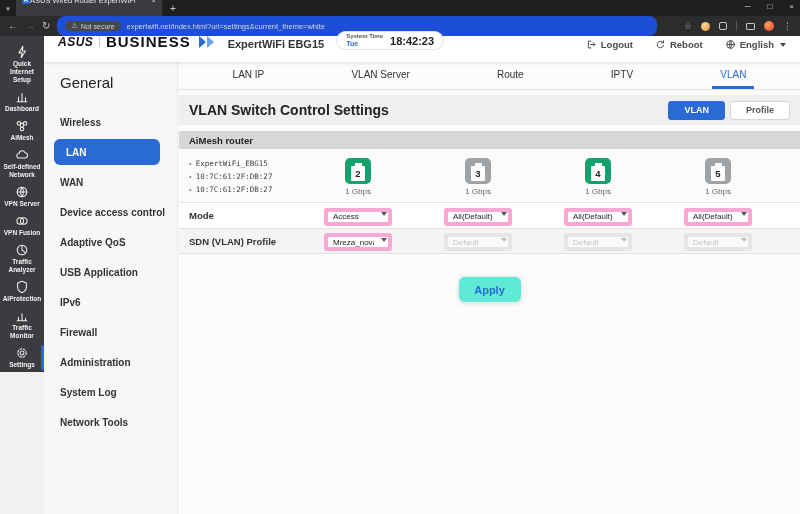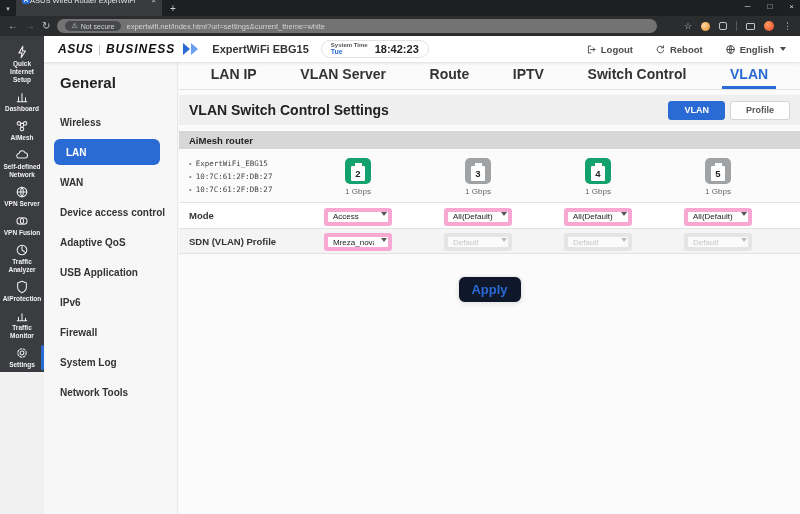--- a/index.html
+++ b/index.html
@@ -16,44 +16,44 @@
   .favicon { width:8px; height:8px; border-radius:2px; background:#2a6ad4; color:#fff; font-size:6px;
              font-weight:bold; display:flex; align-items:center; justify-content:center; }
   .tab-title { flex:1; color:#e6e7e8; font-size:7.5px; white-space:nowrap; overflow:hidden; }
   .tab-close { color:#c9cacb; font-size:8px; cursor:pointer; }
   .newtab { color:#c9cacb; font-size:10px; margin-left:8px; padding-bottom:2px; cursor:pointer; }
   .wincontrols { position:absolute; right:6px; top:2px; display:flex; gap:17px; color:#d7d8d9; font-size:8px; }
   .wincontrols span { cursor:pointer; }
   .toolbar { height:20px; background:#2b2c2e; display:flex; align-items:center; padding:0 8px; gap:7px; }
   .navic { color:#c3c4c6; font-size:10px; line-height:1; cursor:pointer; }
   .navic.dim { color:#6e7072; }
-  .omnibox { flex:1; max-width:600px; height:14px; background:#737373; border-radius:8px;
+  .omnibox { flex:1; max-width:600px; height:20px; background:#1d4ed8; border-radius:8px;
              display:flex; align-items:center; gap:6px; padding:0 8px; cursor:text; }
   .chip { display:flex; align-items:center; gap:3px; background:#47484c; border-radius:7px;
           padding:1px 6px; color:#d2d3d4; font-size:7px; white-space:nowrap; }
   .url { color:#d2d3d5; font-size:7.5px; white-space:nowrap; overflow:hidden; }
   .tb-right { display:flex; align-items:center; gap:9px; margin-left:auto; }
   .star { color:#c3c4c6; font-size:9px; cursor:pointer; }
   .ext-round { width:9px; height:9px; border-radius:50%; background:radial-gradient(circle at 35% 35%, #ffd9a0, #e88a2c); cursor:pointer; }
   .ext-puzzle { width:8px; height:8px; border:1px solid #c3c4c6; border-radius:2px; cursor:pointer; }
   .tb-div { width:1px; height:10px; background:#56585a; }
   .panel-ic { width:9px; height:7px; border:1px solid #c3c4c6; border-radius:1px; cursor:pointer; }
   .avatar { width:10px; height:10px; border-radius:50%; background:radial-gradient(circle at 35% 35%, #ff9d5c, #e8442c); cursor:pointer; }
   .kebab { color:#c3c4c6; font-size:9px; cursor:pointer; }
 
   
   .app { position:absolute; top:36px; left:0; width:800px; height:478px; background:#f7f7f7; }
 
   
   .hdr { position:absolute; left:44px; top:0; right:0; height:26px; background:#fff;
-         box-shadow:0 1px 3px rgba(0,0,0,.12); display:flex; align-items:center; padding:0 14px; z-index:5; }
+         box-shadow:0 1px 3px rgba(0,0,0,.12); display:flex; align-items:flex-end; padding:12px 14px; z-index:5; }
   .brand { display:flex; align-items:center; gap:5px; }
   .brand-asus { font-weight:800; font-size:12px; letter-spacing:.5px; color:#111; font-style:italic; }
   .brand-sep { color:#bbb; font-size:10px; }
-  .brand-sub { font-weight:800; font-size:12px; letter-spacing:1px; color:#111;font-style:italic; }
+  .brand-sub { font-weight:800; font-size:15px; letter-spacing:1px; color:#111; }
   .chev { width:0; height:0; border-left:7px solid #2a6ad4; border-top:6px solid transparent; border-bottom:6px solid transparent; margin-left:3px; }
   .chev2 { margin-left:-4px; border-left-color:#6aa0ef; }
   .product { font-size:11px; font-weight:700; color:#333; margin-left:14px; }
   .timepill { display:flex; align-items:center; gap:7px; border:1px solid #e3e3e3; border-radius:11px;
               padding:1px 9px; margin-left:12px; background:#fff; }
   .tp-left { display:flex; flex-direction:column; line-height:1.15; }
   .tp-label { font-size:6px; font-weight:700; color:#555; }
   .tp-day { font-size:7px; font-weight:700; color:#2a6ad4; }
   .tp-time { font-size:11px; font-weight:700; color:#222; }
   .hdr-right { margin-left:auto; display:flex; align-items:center; gap:22px; }
@@ -66,29 +66,29 @@
   .rail-dark { width:44px; height:336px; background:#3a3c3f; display:flex; flex-direction:column;
                align-items:center; padding-top:8px; gap:4px; }
   .rail-item { position:relative; width:44px; display:flex; flex-direction:column; align-items:center; cursor:pointer; padding:1px 2px; }
   .rail-item svg { width:14px; height:14px; stroke:#ededed; fill:none; stroke-width:1.2; stroke-linecap:round; stroke-linejoin:round; }
   .rail-label { font-size:6.5px; line-height:8px; font-weight:700; color:#f2f2f2; text-align:center; margin-top:1px; }
   .rail-item.active::after { content:""; position:absolute; right:0; top:0; bottom:0; width:3px; background:#2a6ad4; border-radius:2px; }
 
   
   .menu { position:absolute; left:44px; top:26px; width:134px; bottom:0; background:#f7f7f7;
           border-right:1px solid #e9e9e9; padding:12px 0 0 16px; }
-  .menu-heading { font-size:15px; color:#222; font-weight:700; margin-bottom:16px; }
+  .menu-heading { font-size:15px; color:#222; font-weight:400; margin-bottom:16px; }
   .menu-item { height:30px; display:flex; align-items:center; font-size:10px; font-weight:700; color:#333; cursor:pointer; }
   .menu-item.active { background:#2a6ad4; color:#fff; border-radius:6px; padding:0 12px; margin-left:-6px;
                       width:106px; height:26px; margin-top:2px; margin-bottom:2px; }
 
   
   .content { position:absolute; left:179px; top:26px; right:0; bottom:0; background:#fbfbfb; }
   .tabs { height:28px; display:flex; align-items:stretch; justify-content:space-around; border-bottom:1px solid #e2e2e2; padding:0 10px; }
-  .tab { display:flex; align-items:center; font-size:14px; font-weight:700; color:#333; cursor:pointer;
+  .tab { display:flex; align-items:center; font-size:10px; font-weight:400; color:#333; cursor:pointer;
          border-bottom:3px solid transparent; padding:0 8px; }
   .tab.active { color:#2a6ad4; border-bottom-color:#2a6ad4; }
 
   .settings-bar { margin-top:5px; height:30px; background:#efefef; display:flex; align-items:center; padding:0 10px; }
   .settings-title { font-size:14px; font-weight:700; color:#222; }
   .toggle { margin-left:auto; display:flex; gap:5px; }
   .tg-btn { height:19px; padding:0 15px; border-radius:3px; font-size:9px; font-weight:700;
             display:flex; align-items:center; cursor:pointer; border:1px solid #d5d5d5; background:#fff; color:#555; }
   .tg-btn.on { background:#2a6ad4; border-color:#2a6ad4; color:#fff; }
 
@@ -116,22 +116,22 @@
   .sel { position:relative; width:68px; justify-self:center; }
   .sel select { width:68px; height:18px; font-size:8px; font-family:"Liberation Sans", sans-serif;
                 border:4px solid #f9a8d4; border-radius:3px; background:#fff; color:#222;
                 padding:0 14px 0 5px; appearance:none; -webkit-appearance:none; cursor:pointer; }
   .sel::after { content:""; position:absolute; right:5px; top:7px; width:0; height:0;
                 border-top:4px solid #555; border-left:3px solid transparent; border-right:3px solid transparent; pointer-events:none; }
   .sel.disabled select { color:#b2b2b2; border-color:#e0e0e0; background:#fdfdfd; }
   .sel.disabled::after { border-top-color:#bdbdbd; }
 
   .apply-wrap { display:flex; justify-content:center; margin-top:22px; }
-  .apply-btn { width:64px; height:27px; background:#0f172a; border:1px solid #ececec; border-radius:7px;
-               box-shadow:0 1px 4px rgba(0,0,0,.10); color:#2a6ad4; font-size:13px; font-weight:700;
+  .apply-btn { width:64px; height:27px; background:#5eead4; border:1px solid #ececec; border-radius:7px;
+               box-shadow:0 1px 4px rgba(0,0,0,.10); color:#2a6ad4; font-size:11px; font-weight:700;
                display:flex; align-items:center; justify-content:center; cursor:pointer; }
 </style>
 </head>
 <body>
 
 <div class="screen">
 
   <div class="chrome">
     <div class="tabstrip">
       <div class="tab-search">▾</div>
@@ -287,31 +287,31 @@
     <div class="menu">
       <div class="menu-heading">General</div>
       <div class="menu-item">Wireless</div>
       <div class="menu-item active">LAN</div>
       <div class="menu-item">WAN</div>
       <div class="menu-item">Device access control</div>
       <div class="menu-item">Adaptive QoS</div>
       <div class="menu-item">USB Application</div>
       <div class="menu-item">IPv6</div>
       <div class="menu-item">Firewall</div>
+      <div class="menu-item">Administration</div>
       <div class="menu-item">System Log</div>
       <div class="menu-item">Network Tools</div>
     </div>
 
     <div class="content">
       <div class="tabs">
         <div class="tab">LAN IP</div>
         <div class="tab">VLAN Server</div>
         <div class="tab">Route</div>
         <div class="tab">IPTV</div>
-        <div class="tab">Switch Control</div>
         <div class="tab active">VLAN</div>
       </div>
 
       <div class="settings-bar">
         <span class="settings-title">VLAN Switch Control Settings</span>
         <div class="toggle">
           <span class="tg-btn on">VLAN</span>
           <span class="tg-btn">Profile</span>
         </div>
       </div>

